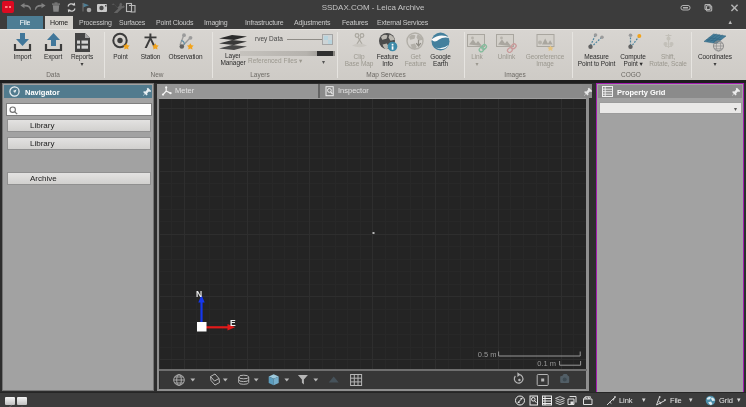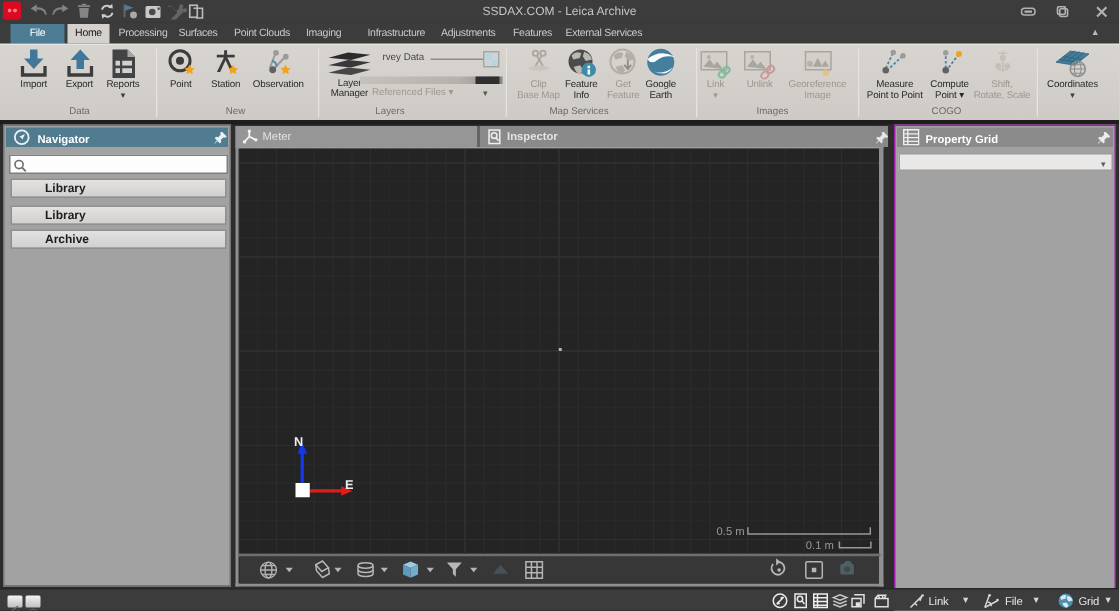--- a/index.html
+++ b/index.html
@@ -21,21 +21,21 @@
   .rsep { position:absolute; top:2px; height:46px; width:1px; background:#bdbab5;
           border-right:1px solid #e6e4e0; }
   .rbtn { position:absolute; top:2px; text-align:center; font-size:6.5px; letter-spacing:-0.1px; color:#2b2b2b; line-height:7px; }
   .rbtn.dis { color:#9b988f; }
   .rbtn svg { display:block; margin:0 auto 0 auto; }
 
   #nav-panel { left:2px; top:83px; width:152px; height:308px; background:#a2a2a2; border:1px solid #757575; }
   #prop-panel { left:596px; top:83px; width:148px; height:336px; background:#a2a2a2; border:1px solid #a21caf; }
   .navbtn { position:absolute; left:4px; width:144px; height:13px;
      background:linear-gradient(#e3e2e1,#d1d0ce); border:1px solid #909090;
-     font-size:8px; font-weight:bold; color:#1c1c1c; line-height:11px; padding-left:22px; }
+     font-size:8px; font-weight:normal; color:#1c1c1c; line-height:11px; padding-left:22px; }
 
   #vtabbar { left:157px; top:84px; width:435px; height:14px; background:#898989; }
   .vtab { position:absolute; top:0; height:14px; font-size:7.5px; color:#e3e3e3; line-height:14px; }
   #vtoolbar { left:160px; top:371px; width:426px; height:18px; background:#373737; }
 
   #statusbar { left:0; top:392px; width:746px; height:15px; background:#3c3c3c; border-top:1px solid #262626; }
   .sbtext { position:absolute; top:396px; color:#e6e6e6; font-size:7.5px; letter-spacing:-0.1px; }
   .sbarr { position:absolute; top:396px; color:#d6d6d6; font-size:7px; }
 </style>
 </head>
@@ -283,41 +283,41 @@
       </svg>
     </div>
     <div class="abs" style="left:3px;top:19px;width:146px;height:13px;background:#fdfdfd;border:1px solid #7e7e7e;">
       <svg class="abs" style="left:2px;top:2px" width="9" height="9" viewBox="0 0 9 9">
         <circle cx="3.7" cy="3.7" r="2.7" fill="none" stroke="#6f6f6f" stroke-width="1.1"></circle>
         <path d="M5.8 5.8 L8.2 8.2" stroke="#6f6f6f" stroke-width="1.2"></path>
       </svg>
     </div>
     <div class="navbtn" style="top:35px;">Library</div>
     <div class="navbtn" style="top:53px;">Library</div>
-    <div class="navbtn" style="top:69px;">Archive</div>
+    <div class="navbtn" style="top:88px;">Archive</div>
   </div>
 
   <div class="abs" id="vtabbar">
     <div class="vtab" style="left:0;width:161px;background:#969696;">
       <svg class="abs" style="left:4px;top:2px" width="11" height="11" viewBox="0 0 11 11">
         <path d="M5.2 5 L5.2 1.2 M5.2 5 L1.8 8.8 M5.2 5 L9.8 7.4" stroke="#f4f4f4" stroke-width="1.2" fill="none"></path>
         <circle cx="5.2" cy="1.4" r="1.1" fill="#f4f4f4"></circle>
           <circle cx="2" cy="8.6" r="1.1" fill="#f4f4f4"></circle>
           <circle cx="9.6" cy="7.2" r="1.1" fill="#f4f4f4"></circle>
       </svg>
       <span style="margin-left:18px;">Meter</span>
     </div>
     <div class="abs" style="left:161px;top:0;width:2px;height:14px;background:#646464;"></div>
     <div class="vtab" style="left:163px;width:262px;background:#8a8a8a;">
       <svg class="abs" style="left:5px;top:2px" width="10" height="11" viewBox="0 0 10 11">
         <rect x="1" y="0.7" width="7.2" height="9" fill="none" stroke="#efefef" stroke-width="1"></rect>
         <circle cx="4.4" cy="4.4" r="1.9" fill="none" stroke="#efefef" stroke-width="1"></circle>
         <path d="M5.7 5.8 L7.4 7.9" stroke="#efefef" stroke-width="1.1"></path>
       </svg>
-      <span style="margin-left:18px;font-weight:bold;">Inspector</span>
+      <span style="margin-left:18px;">Inspector</span>
     </div>
     <svg class="abs" style="left:427px;top:3px" width="9" height="10" viewBox="0 0 9 10">
       <path d="M5 0.8 l3.2 3.2 -0.9 0.9 -1.4 -0.3 -1.7 1.7 0.3 1.4 -0.9 0.9 -1.6 -1.6 -1.7 1.7 -0.7 0.4 0.4 -0.7 1.7 -1.7 -1.6 -1.6 0.9 -0.9 1.4 0.3 1.7 -1.7 -0.3 -1.4 z" fill="#e6e6e6"></path>
     </svg>
   </div>
 
   <div class="abs" style="left:157px;top:98px;width:432px;height:1px;background:#9d9d9d;"></div>
   <div class="abs" style="left:157px;top:98px;width:2px;height:293px;background:#8f8f8f;"></div>
   <div class="abs" style="left:586px;top:98px;width:3px;height:293px;background:#8f8f8f;"></div>
   <div class="abs" style="left:157px;top:389px;width:432px;height:2px;background:#8f8f8f;"></div>

